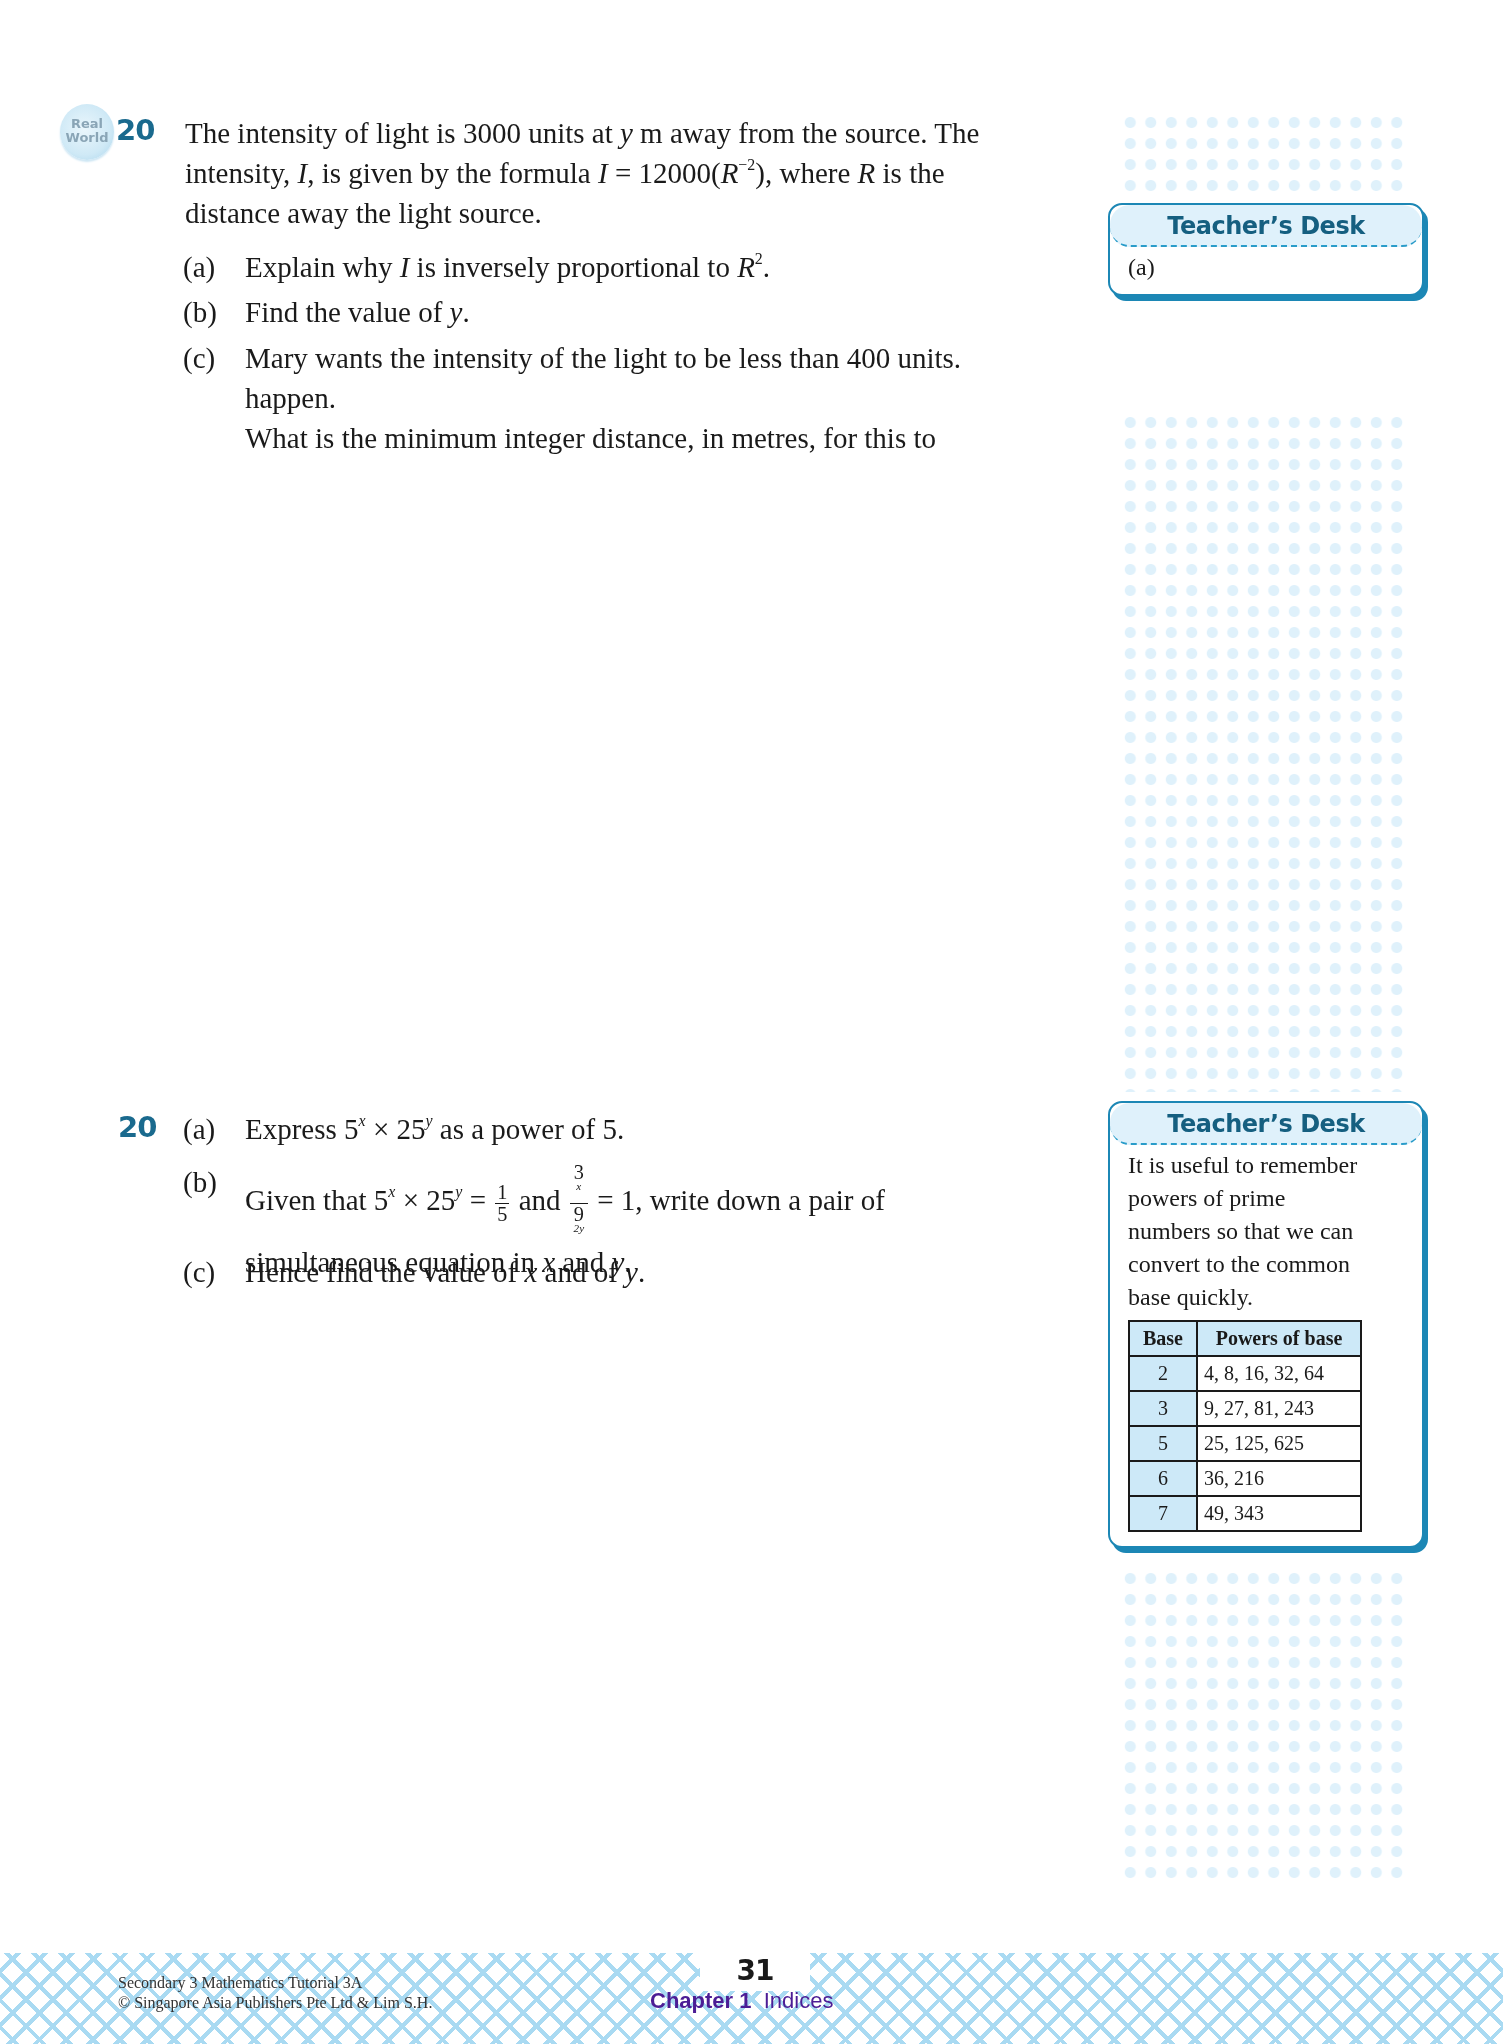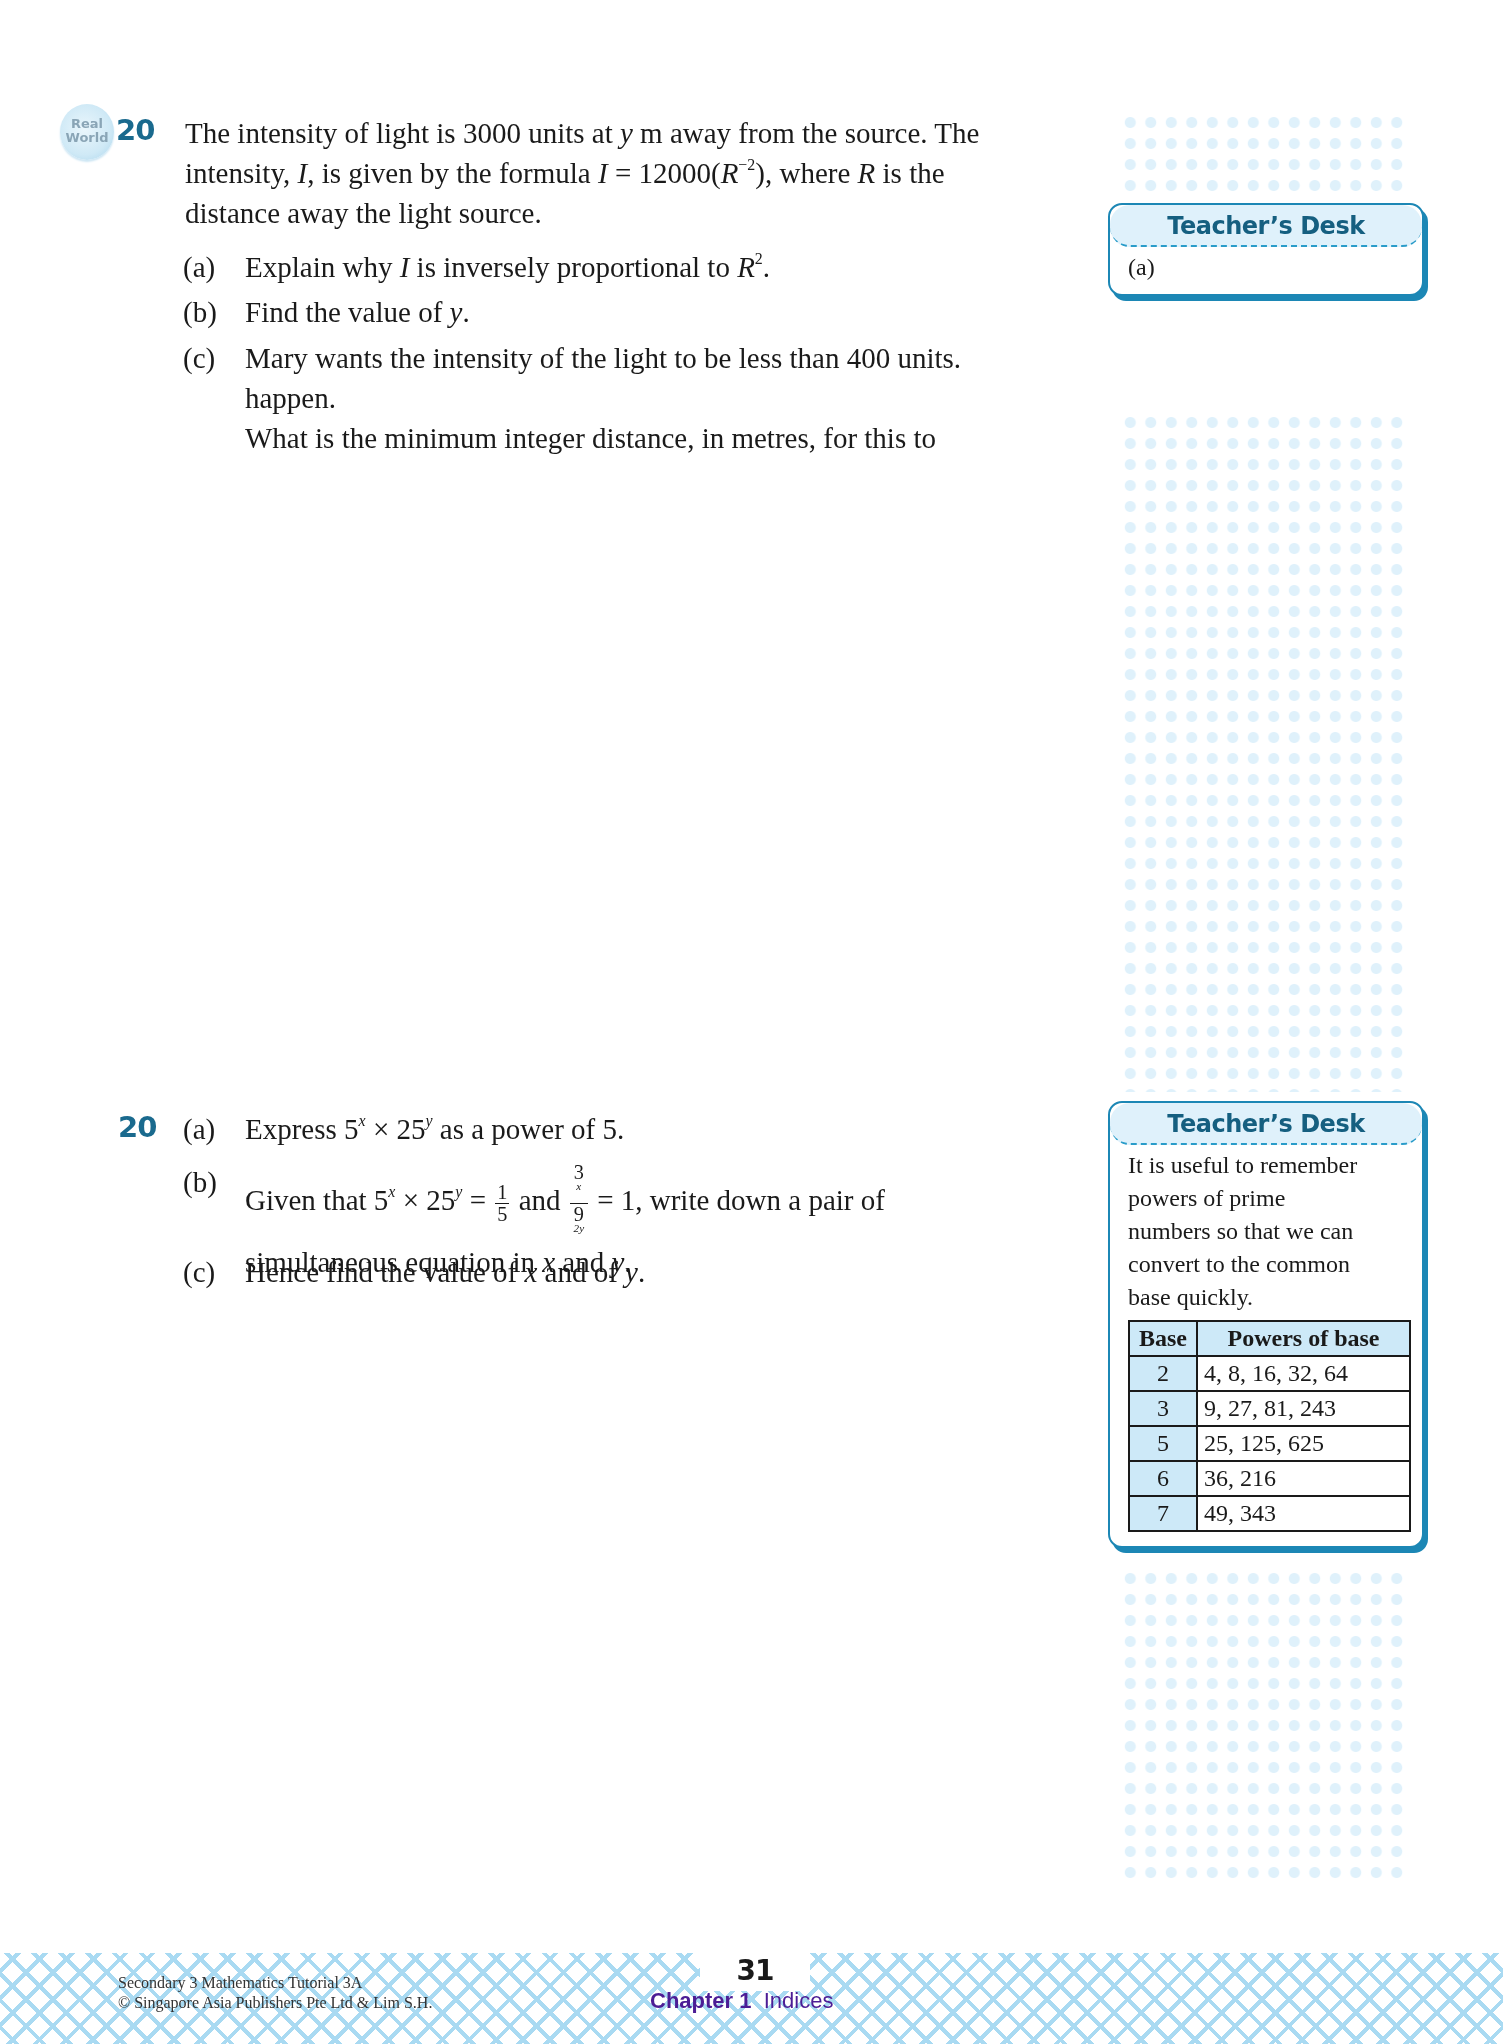--- a/index.html
+++ b/index.html
@@ -41,21 +41,21 @@
     box-shadow: 4px 5px 0 #1c87b5; background: #fff; overflow: hidden;
   }
   .td-head {
     background: #dff1fb; text-align: center; height: 40px; line-height: 42px;
     font-family: "DejaVu Sans", sans-serif; font-weight: bold; color: #155f80; font-size: 24px;
     border-bottom: 2px dashed #2a9cc9; letter-spacing: -0.5px; border-radius: 20px;
   }
   .td-body { font-size: 24px; line-height: 33px; padding: 8px 10px 10px 18px; color: #1a1a1a; }
   .td-row { display: flex; }
   .td-row .lbl { width: 42px; flex: none; }
-  table.pw { border-collapse: collapse; margin: 6px 0 0 0; font-size: 24px; width: 283px; border-radius: 20px; }
+  table.pw { border-collapse: collapse; margin: 6px 0 0 0; font-size: 20px; width: 234px; border-radius: 20px; }
   table.pw td, table.pw th { border: 2.5px solid #1a1a1a; height: 31px; padding: 0 6px; }
   table.pw th { background: #cde9f8; font-weight: bold; text-align: center; }
   table.pw td.base { background: #cde9f8; text-align: center; width: 54px; }
   table.pw td.pow { text-align: left; }
   .footer {
     position: absolute; left: 0; top: 1953px; width: 1503px; height: 91px;
     background-color: #ffffff;
     background-image:
       repeating-linear-gradient(45deg, transparent 0 10px, #a9daf2 10px 14px, transparent 14px 19px),
       repeating-linear-gradient(-45deg, transparent 0 10px, #a9daf2 10px 14px, transparent 14px 19px);

